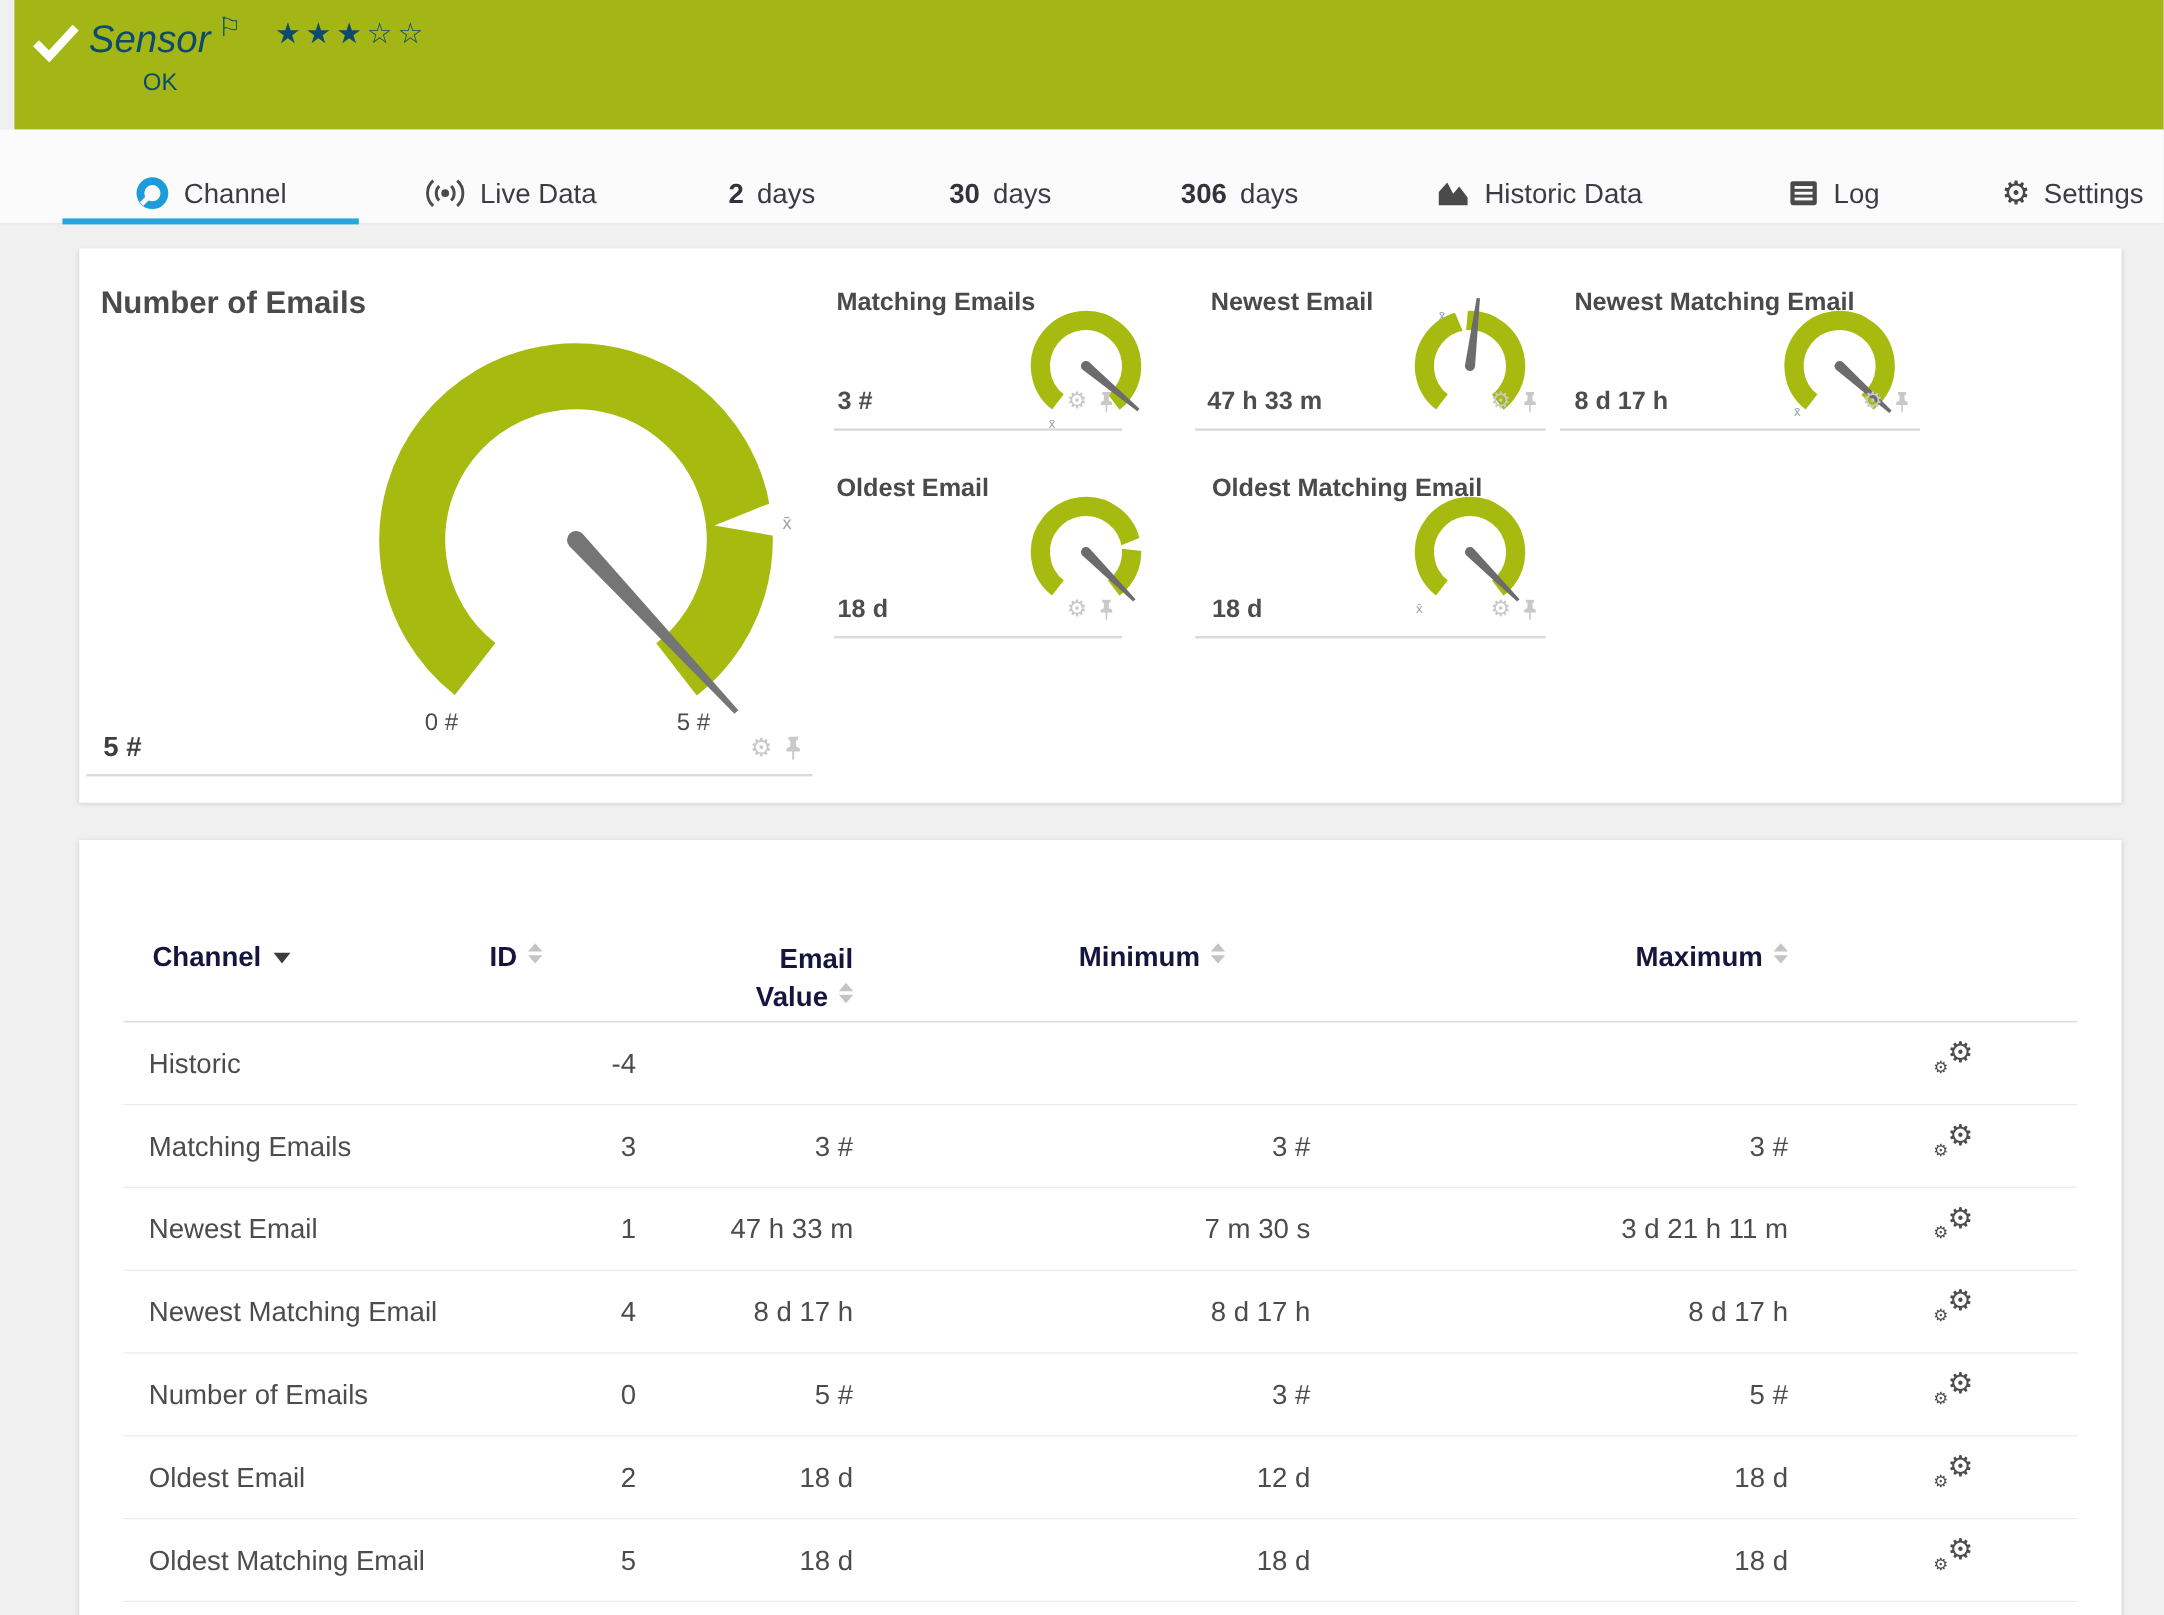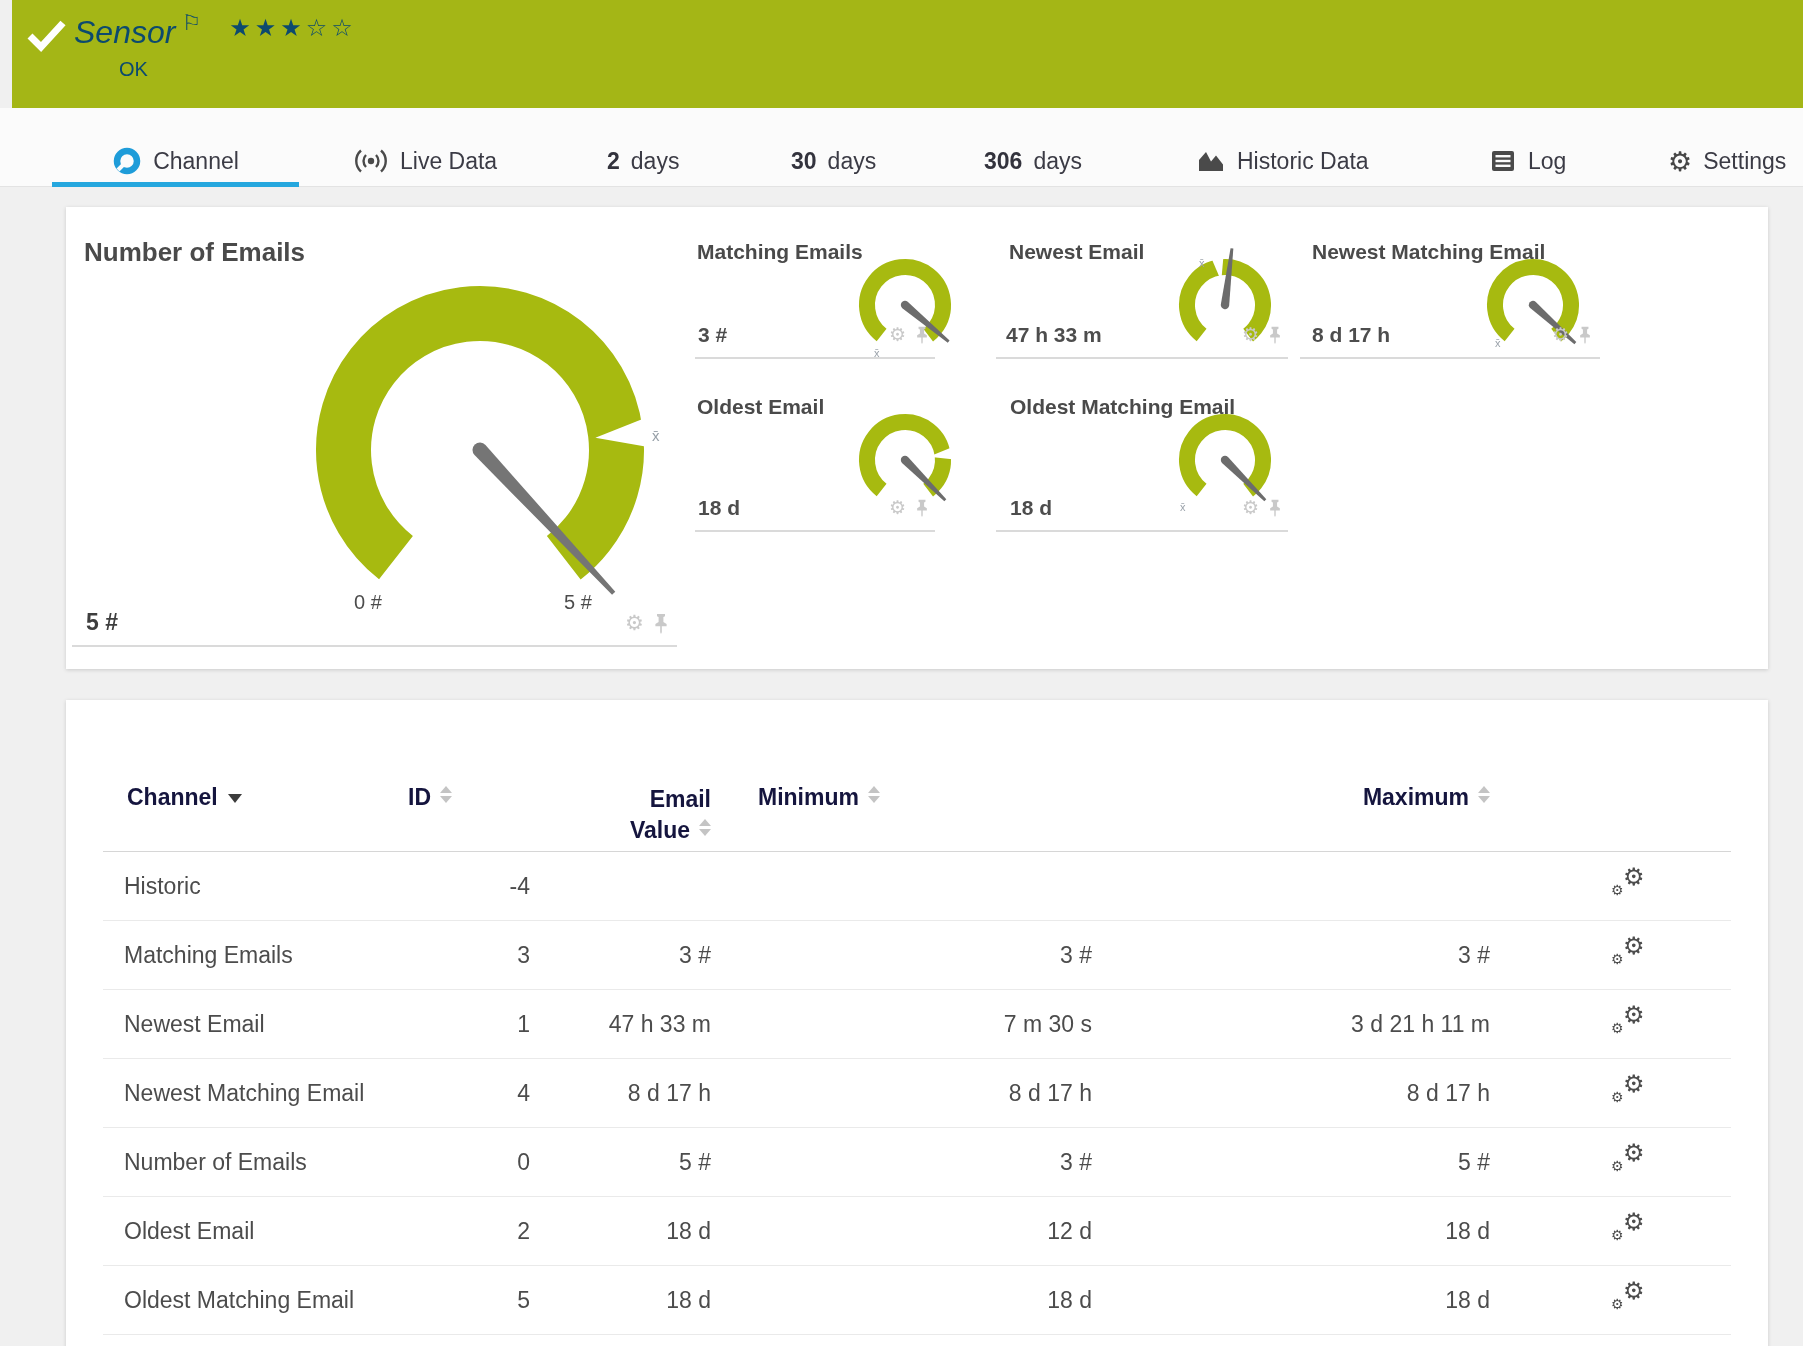--- a/index.html
+++ b/index.html
@@ -55,21 +55,21 @@
   .mini-icons .gear-glyph{font-size:19px}
   .mi-main{left:559px;top:406px}
   .mi-main .gear-glyph{font-size:21px}
   .mi-a{left:823px;top:118px}.mi-b{left:1176px;top:118px}.mi-c{left:1486px;top:118px}
   .mi-d{left:823px;top:291px}.mi-e{left:1176px;top:291px}
   
   .th{position:absolute;top:84px;font-size:23px;font-weight:bold;color:#15153e;white-space:nowrap}
   .h-ch{left:61px}
   .h-id{left:264px;width:200px;text-align:center}
   .h-last{left:345px;width:300px;text-align:right;line-height:31px}
-  .h-min{left:692px;width:300px;text-align:left}
+  .h-min{left:744px;width:300px;text-align:center}
   .h-max{left:1124px;width:300px;text-align:right}
   .sort{display:inline-block;margin-left:9px;vertical-align:2px}
   .sort i{display:block;width:0;height:0;border-left:6px solid transparent;border-right:6px solid transparent}
   .sort .up{border-bottom:7px solid #c4c4c4;margin-bottom:3px}
   .sort .dn{border-top:7px solid #c4c4c4}
   .tri-dn{display:inline-block;width:0;height:0;border-left:7px solid transparent;border-right:7px solid transparent;border-top:9px solid #3c3c3c;margin-left:10px;vertical-align:2px}
   .sep{position:absolute;left:37px;width:1628px;height:1px;background:#eaeaea}
   .sep-h{background:#d6d6d6}
   .trow{position:absolute;left:0;width:1702px;height:69px;font-size:23px;color:#4c4c4c}
   .trow>div{position:absolute;top:22px;white-space:nowrap}

